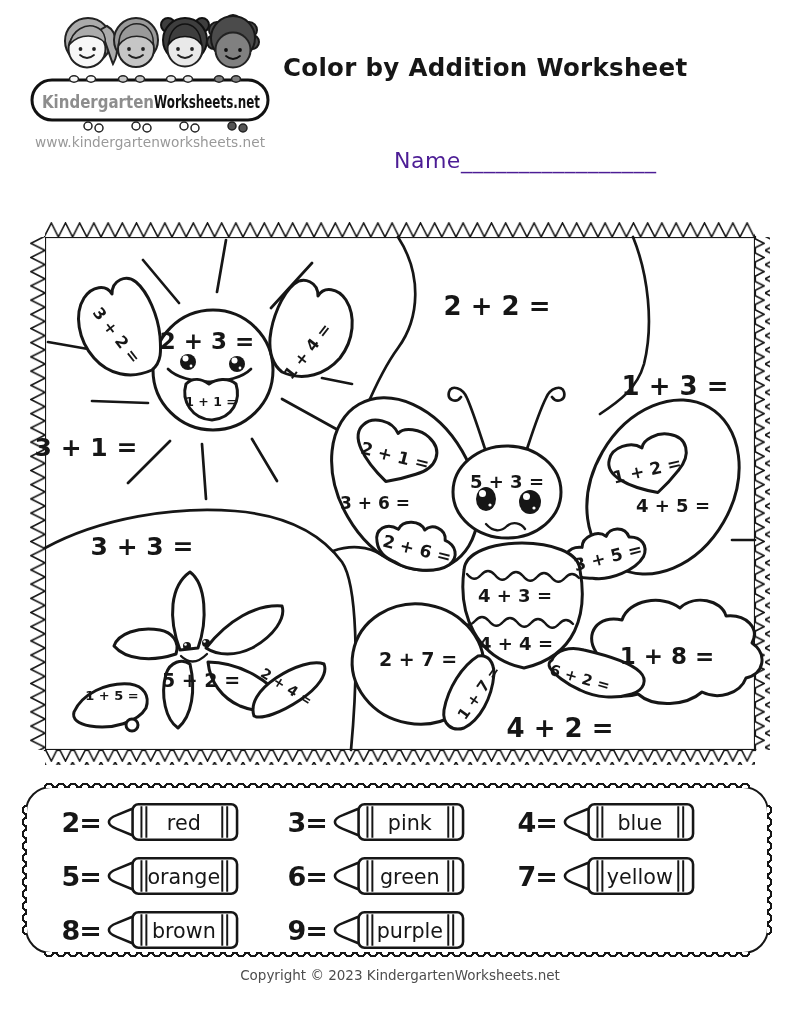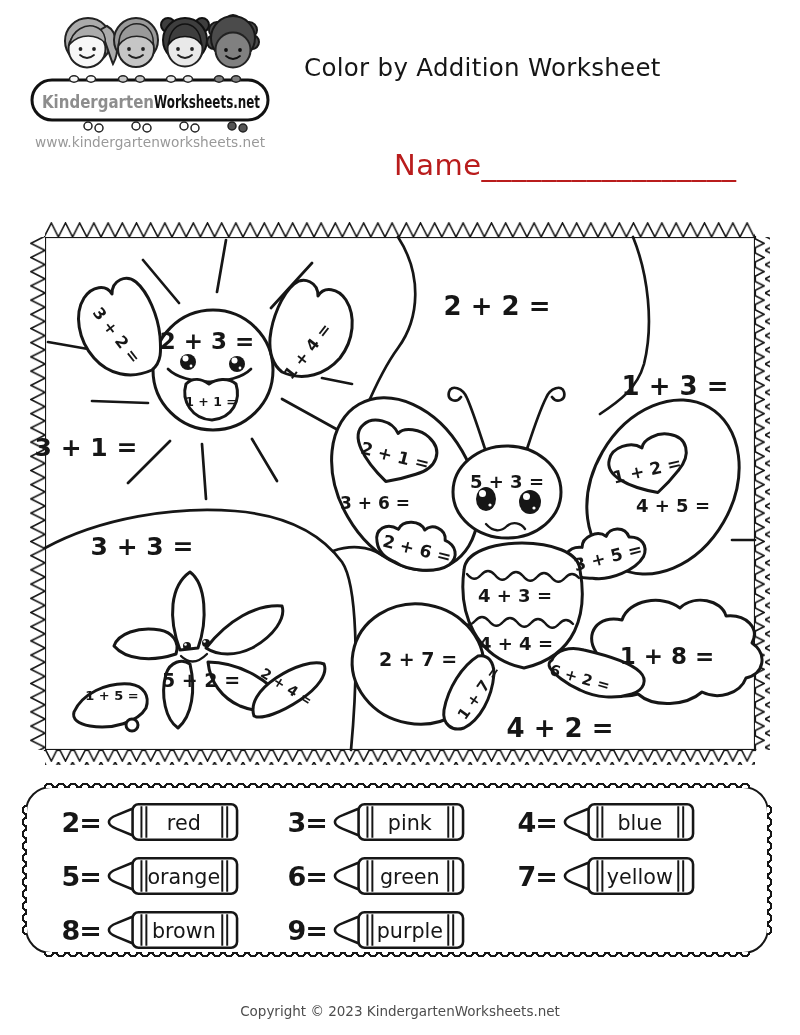--- a/index.html
+++ b/index.html
@@ -20,26 +20,26 @@
   .hair3  { fill:#3e3e3e; stroke:#111; stroke-width:2; }
   .hair3f { fill:#3e3e3e; stroke:#111; stroke-width:1.5; }
   .face3  { fill:#e9e9e9; stroke:#222; stroke-width:2; }
   .hair4  { fill:#4b4b4b; stroke:#181818; stroke-width:2; }
   .face4  { fill:#808080; stroke:#222; stroke-width:2; }
   .smile  { fill:none; stroke:#222; stroke-width:1.8; stroke-linecap:round; }
   .hand   { stroke:#222; stroke-width:1.5; }
   .banner { fill:#fff; stroke:#111; stroke-width:3; }
 
   .title {
-    position:absolute; left:304px; top:53px; font-size:24.5px;
-    letter-spacing:0.3px; color:#161616; white-space:nowrap;
+    position:absolute; left:283px; top:53px; font-size:24.5px;
+    letter-spacing:0.3px; color:#161616; white-space:nowrap;font-weight:bold;
   }
   .name-row {
-    position:absolute; left:394px; top:148px; font-size:29px;
-    color:#b91c1c; white-space:nowrap; letter-spacing:0.5px;
+    position:absolute; left:394px; top:148px; font-size:22px;
+    color:#4c1d95; white-space:nowrap; letter-spacing:0.5px;
   }
 
   
   .picture { position:absolute; left:30px; top:222px; width:740px; height:543px; }
   .shape { fill:#fff; stroke:#161616; stroke-width:3; stroke-linejoin:round; stroke-linecap:round; }
   .s3 { fill:none; stroke:#161616; stroke-width:2.7; stroke-linecap:round; stroke-linejoin:round; }
   .s2 { fill:none; stroke:#161616; stroke-width:2.3; stroke-linecap:round; stroke-linejoin:round; }
   .pb { font-weight:bold; fill:#161616; font-family:"DejaVu Sans", sans-serif; }
   text { font-family:"DejaVu Sans", sans-serif; }
 
@@ -68,21 +68,21 @@
   .key-item { display:flex; align-items:center; height:52px; }
   .key-num { width:48px; text-align:right; font-size:27px; font-weight:bold;
     letter-spacing:-1px; margin-right:2px; color:#161616; }
   .crayon { width:138px; height:46px; display:block; }
   .ln  { stroke:#161616; stroke-width:2.6; stroke-linejoin:round; stroke-linecap:round; }
   .ln2 { stroke:#161616; stroke-width:2;   }
   .crayon-word { font-size:21px; fill:#161616; }
 
   
   .footer { position:absolute; left:0; right:0; top:966px; text-align:center;
-    font-size:13.5px; color:#4d4d4d; line-height:19px;margin-top:36px; }
+    font-size:13.5px; color:#4d4d4d; line-height:19px; }
 </style>
 </head>
 <body>
 
 <svg class="logo-svg" viewBox="0 0 245 142">
   <g>
     <circle cx="60" cy="31" r="23" class="hair1"></circle>
     <path d="M79,16 C90,22 92,42 85,54 C80,42 77,28 72,20 Z" class="hair1"></path>
     <circle cx="59" cy="39" r="18.5" class="face1"></circle>
     <path d="M42,34 C44,20 58,13 68,17 C76,20 78,28 77,33 C69,24 52,23 42,34 Z" class="hair1f"></path>

